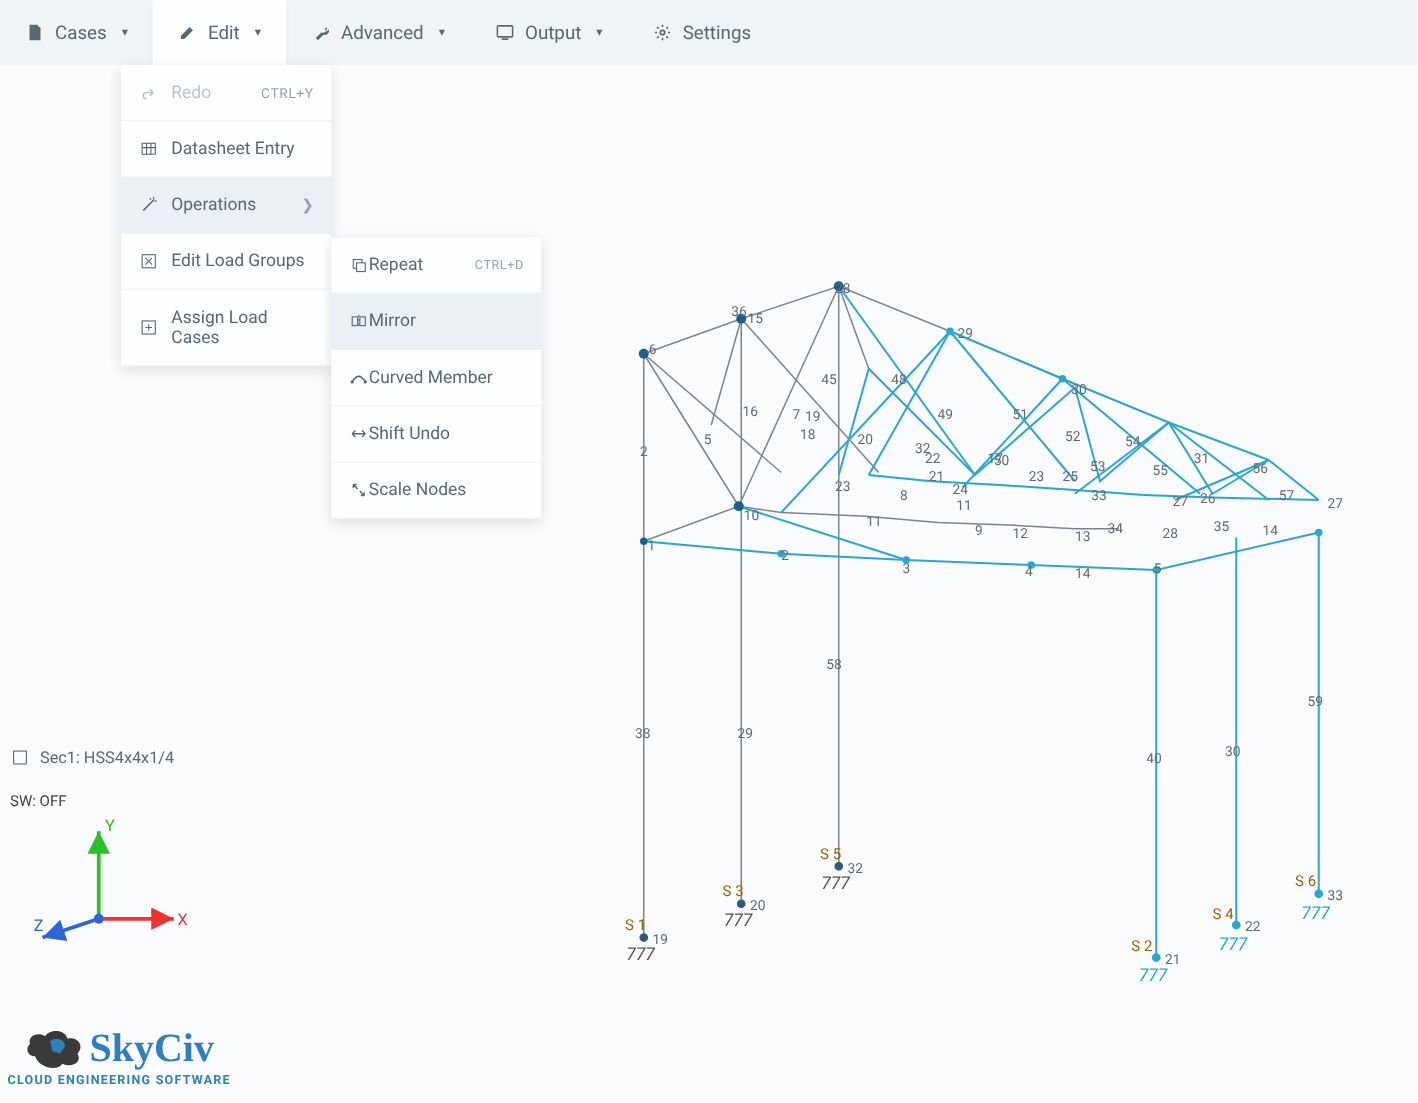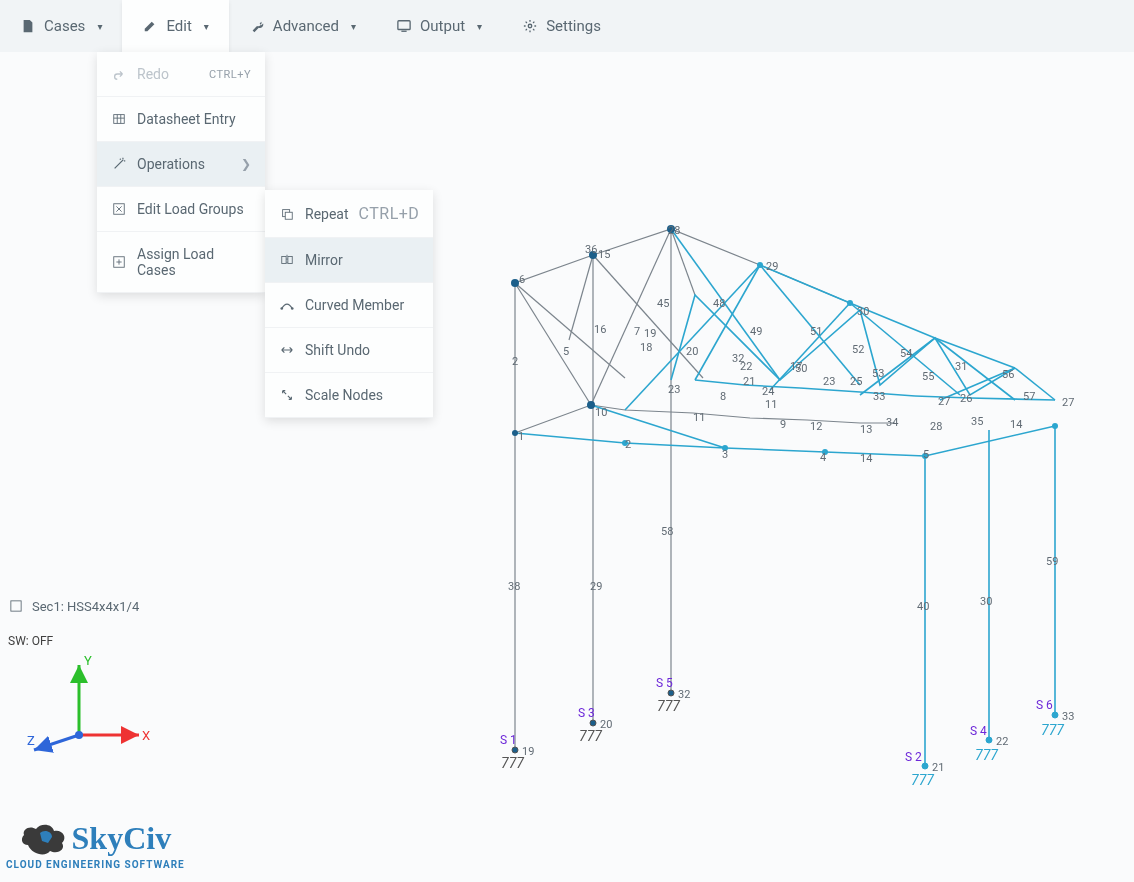--- a/index.html
+++ b/index.html
@@ -8,34 +8,34 @@
 .menubar .menu-item{display:flex;align-items:center;gap:8px;padding:0 20px;height:52px;color:#5a6872;font-size:15px;cursor:pointer}
 .menubar .menu-item.active{background:#fdfefe;box-shadow:0 2px 4px rgba(0,0,0,.08)}
 .menubar .caret{font-size:10px;color:#5a6872;margin-left:4px}
 .dropdown{position:absolute;top:52px;left:97px;width:168px;background:#fdfefe;box-shadow:0 3px 10px rgba(0,0,0,.12);z-index:10}
 .dropdown .d-item{display:flex;align-items:center;gap:10px;padding:14px 14px;color:#5a6872;font-size:14px;cursor:pointer;border-bottom:1px solid #f0f2f4}
 .dropdown .d-item.disabled{color:#bcc4cb}
 .dropdown .d-item.hover{background:#eaf0f3}
 .dropdown .d-item .short{margin-left:auto;font-size:11px;color:#96a0aa;letter-spacing:.5px}
 .dropdown .d-item .chev{margin-left:auto;font-size:12px;color:#96a0aa}
 .submenu{position:absolute;top:190px;left:265px;width:168px;background:#fdfefe;box-shadow:0 3px 10px rgba(0,0,0,.12);z-index:20}
-.submenu .s-item{display:flex;align-items:center;gap:10px;padding:14px 14px;color:#5a6872;font-size:14px;cursor:pointer;border-bottom:1px solid #f0f2f4}
+.submenu .s-item{display:flex;align-items:center;padding:14px 14px;color:#5a6872;font-size:14px;cursor:pointer;border-bottom:1px solid #f0f2f4}
 .submenu .s-item.hover{background:#eaf0f3}
-.submenu .s-item .short{margin-left:auto;font-size:16px;color:#96a0aa;letter-spacing:.5px}
+.submenu .s-item .short{margin-left:auto;font-size:10px;color:#96a0aa;letter-spacing:.5px}
 .ico{width:16px;height:16px;flex-shrink:0;display:inline-flex;align-items:center;justify-content:center}
 .canvas-info{position:absolute;left:8px;top:598px;font-size:13px;color:#5a6872;display:flex;align-items:center;gap:8px}
 .sw-label{position:absolute;left:8px;top:634px;font-size:12px;color:#404040}
 .axis{position:absolute;left:24px;top:650px}
 .logo{position:absolute;left:6px;bottom:12px;display:flex;flex-direction:column;align-items:center}
 .logo .brand{display:flex;align-items:center;gap:4px}
 .logo .brand-text{font-size:32px;font-weight:600;color:#2e7fbb;font-family:Georgia,serif}
 .logo .tagline{font-size:10px;font-weight:700;color:#2e7fbb;letter-spacing:1px;margin-top:2px}
 .model{position:absolute;top:220px;left:460px}
 .node-lbl{position:absolute;font-size:11px;color:#616b74;white-space:nowrap}
-.sup-lbl{position:absolute;font-size:12px;color:#6d28d9;white-space:nowrap}
+.sup-lbl{position:absolute;font-size:12px;color:#a16207;white-space:nowrap}
 </style>
 </head>
 <body>
 
 <div class="menubar">
   <div class="menu-item">
     <span class="ico">
         <svg viewBox="0 0 16 16" width="14" height="14">
           <path fill="#5a6872" d="M3 1h7l3 3v11H3z"></path>
         </svg>

